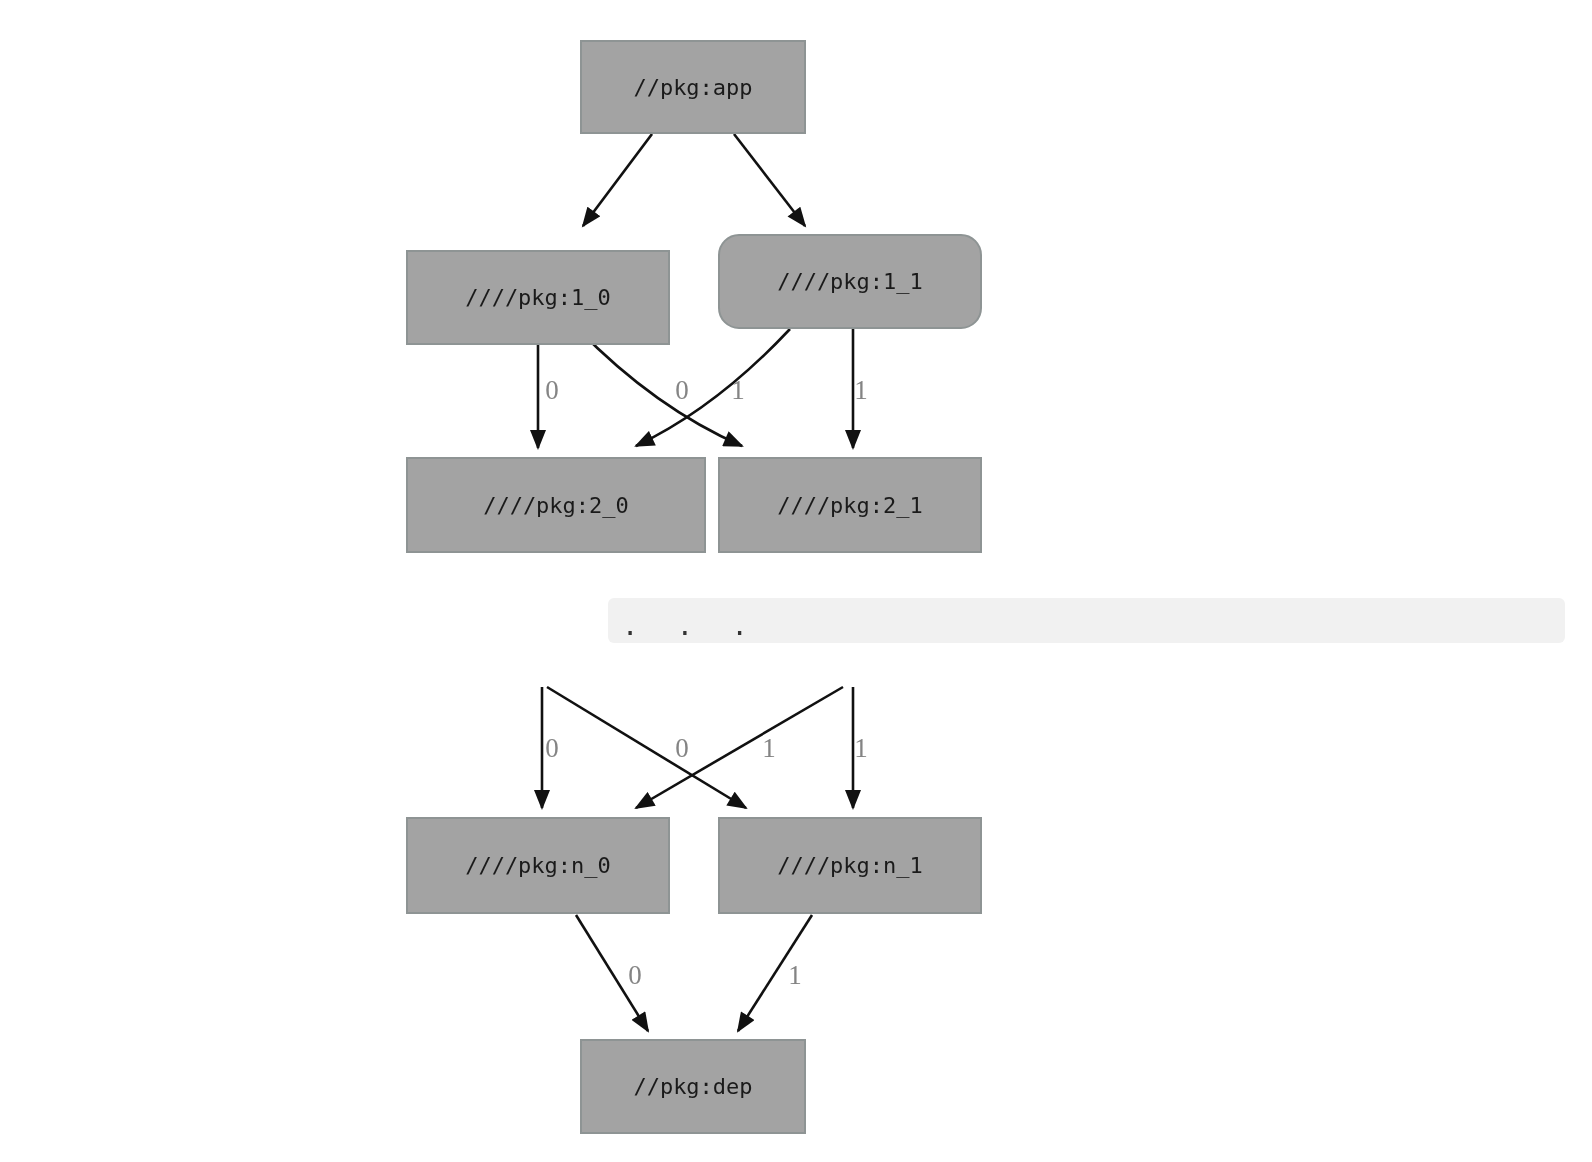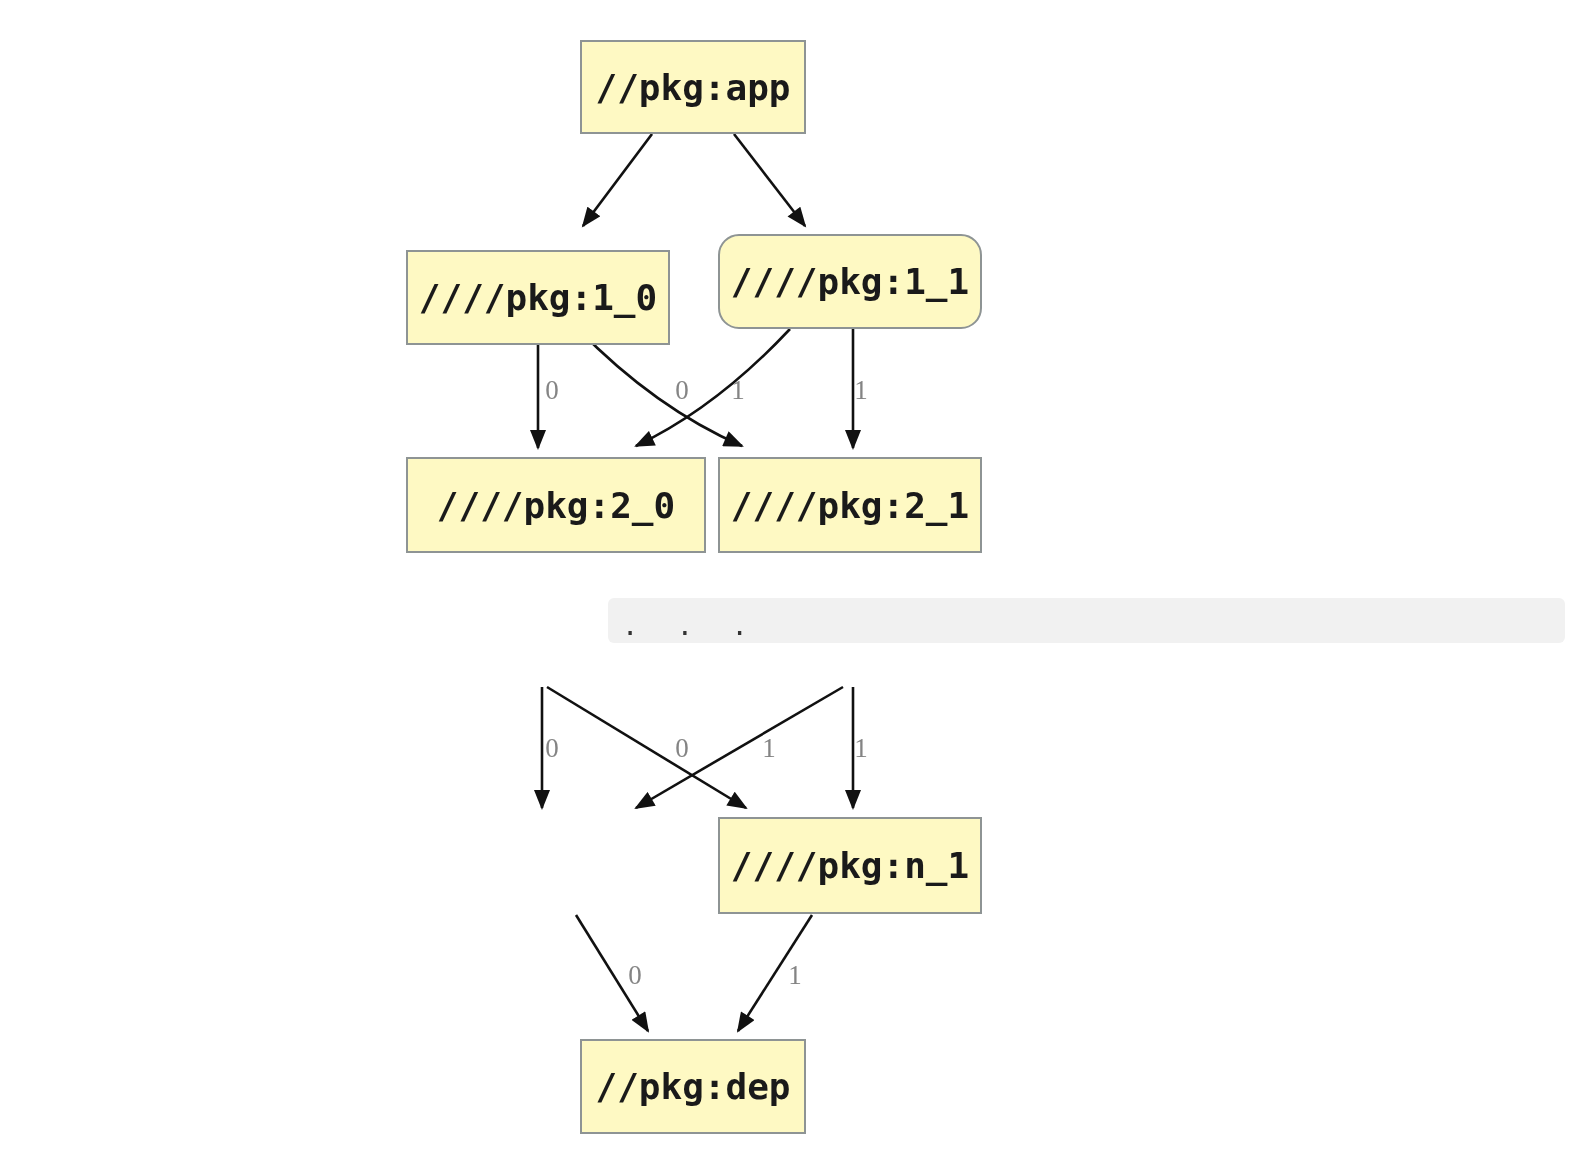--- a/index.html
+++ b/index.html
@@ -29,28 +29,28 @@
   }
   .edge-label {
     font-family: "Liberation Serif", "DejaVu Serif", serif;
     font-size: 27px;
     fill: #848484;
     text-anchor: middle;
   }
   .node {
     position: absolute;
     box-sizing: border-box;
-    background: #fef9c3;
+    background: #a3a3a3;
     border: 2px solid #8e9494;
     display: flex;
     align-items: center;
     justify-content: center;
     font-family: "DejaVu Sans Mono", monospace;
-    font-weight: bold;
-    font-size: 36px;
+    font-weight: normal;
+    font-size: 22px;
     color: #1a1a1a;
     white-space: pre;
   }
   .separator {
     position: absolute;
     left: 608px;
     top: 598px;
     width: 957px;
     height: 45px;
     box-sizing: border-box;
@@ -118,18 +118,19 @@
   <div class="node" style="left:718px; top:234px; width:264px; height:95px;border-radius:21px;">////pkg:1_1</div>
 
   <div class="node" style="left:406px; top:457px; width:300px; height:96px;">////pkg:2_0</div>
 
   <div class="node" style="left:718px; top:457px; width:264px; height:96px;">////pkg:2_1</div>
 
   <div class="separator">
     <span class="separator-text">.  .  .</span>
   </div>
 
+  <div class="node" style="left:406px; top:817px; width:264px; height:97px;">////pkg:n_0</div>
 
   <div class="node" style="left:718px; top:817px; width:264px; height:97px;">////pkg:n_1</div>
 
   <div class="node" style="left:580px; top:1039px; width:226px; height:95px;">//pkg:dep</div>
 
 </div>
 
 </body></html>

